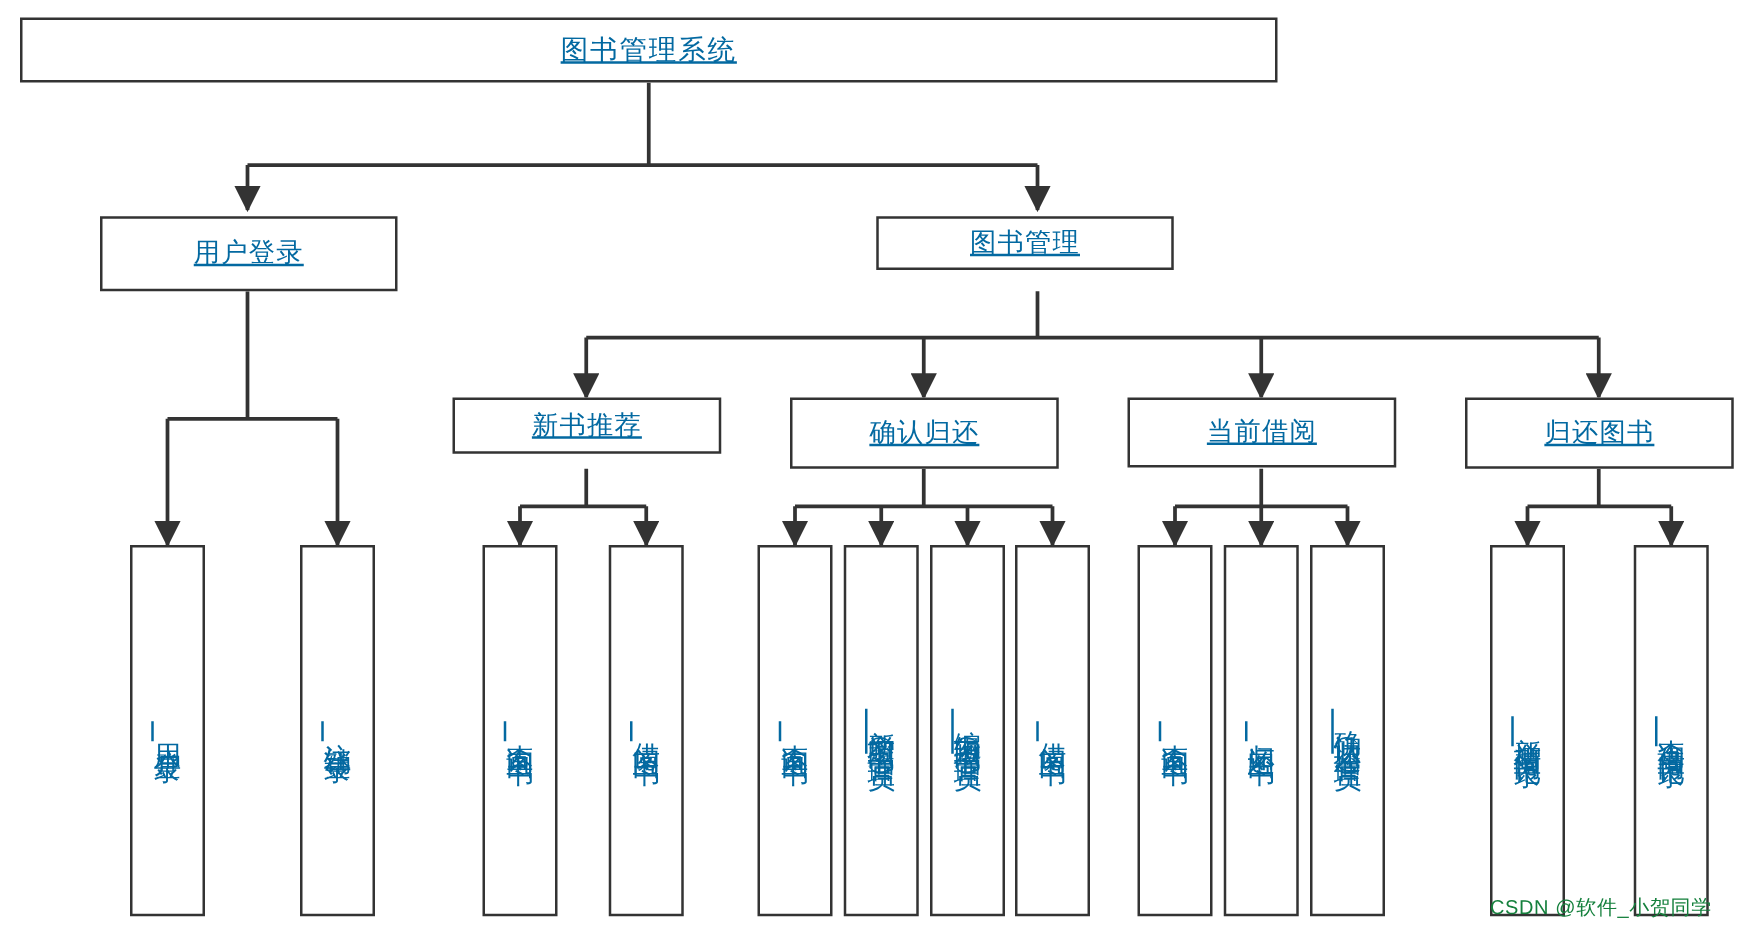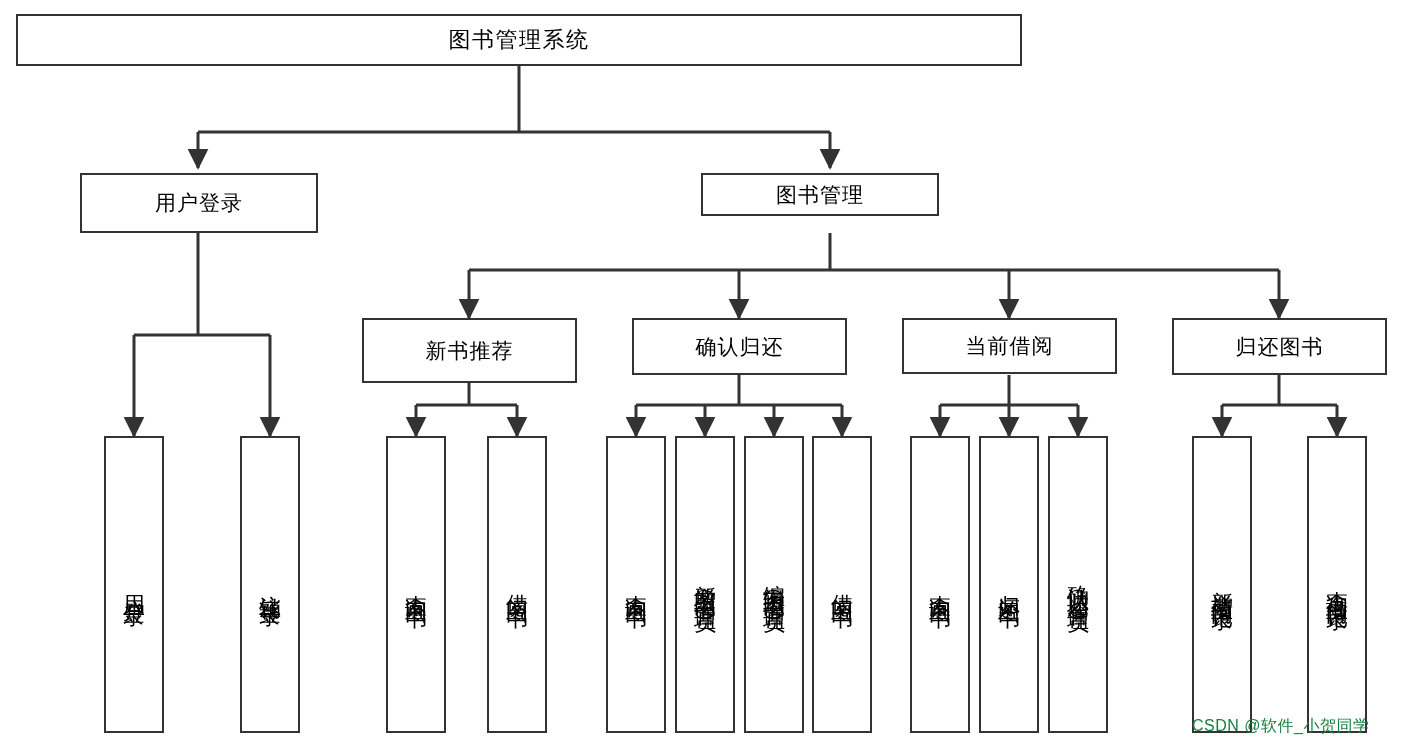--- a/index.html
+++ b/index.html
@@ -27,21 +27,22 @@
     pointer-events: none;
   }
   .node {
     position: absolute;
     box-sizing: border-box;
     background: #ffffff;
     border: 2.5px solid #333333;
     display: flex;
     align-items: center;
     justify-content: center;
-    color: #000000;
+    color: #0369a1;
+    text-decoration: underline;
   }
   .node .lbl {
     display: block;
     text-align: center;
     line-height: 1.12;
   }
   
   .node.horiz .lbl {
     font-size: 21px;
     letter-spacing: 1px;
@@ -134,21 +135,21 @@
   </div>
 
   <div class="node horiz" style="left:80px; top:173px; width:238px; height:60px;">
     <span class="lbl">用户登录</span>
   </div>
 
   <div class="node horiz" style="left:701px; top:173px; width:238px; height:43px;">
     <span class="lbl">图书管理</span>
   </div>
 
-  <div class="node horiz" style="left:362px; top:318px; width:215px; height:65px;">
+  <div class="node horiz" style="left:362px; top:318px; width:215px; height:45px;">
     <span class="lbl">新书推荐</span>
   </div>
 
   <div class="node horiz" style="left:632px; top:318px; width:215px; height:57px;">
     <span class="lbl">确认归还</span>
   </div>
 
   <div class="node horiz" style="left:902px; top:318px; width:215px; height:56px;">
     <span class="lbl">当前借阅</span>
   </div>

